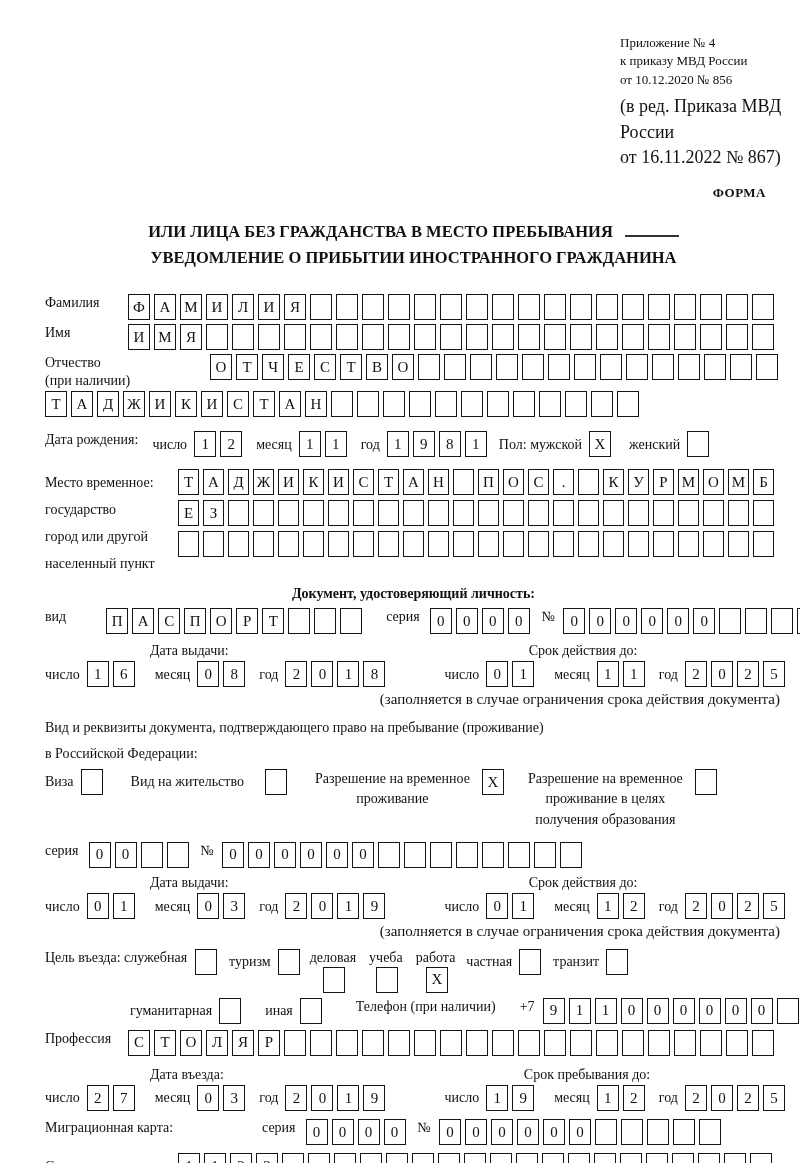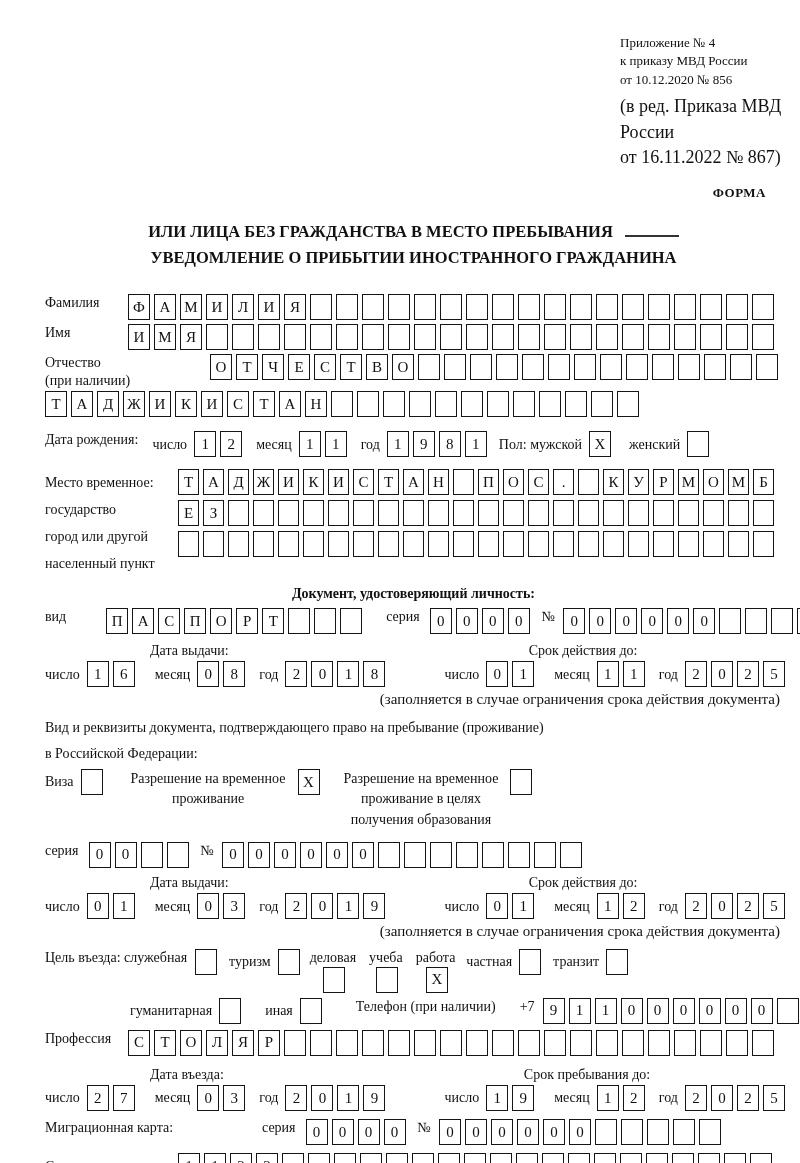--- a/index.html
+++ b/index.html
@@ -417,20 +417,26 @@
     <div>в Российской Федерации:</div>
   </div>
 
   <div class="row mt2">
     <span class="dg">
       <span class="lbl">Виза</span>
       <span class="cells">
           <span class="cell"></span>
         </span>
     </span>
+    <span class="dg ml24">
+      <span class="lbl">Вид на жительство</span>
+      <span class="cells ml14">
+          <span class="cell"></span>
+        </span>
+    </span>
     <span class="opt-ml ml24">
       <div>Разрешение на временное</div>
       <div>проживание</div>
     </span>
     <span class="cells ml12">
         <span class="cell">X</span>
       </span>
     <span class="opt-ml ml20">
       <div>Разрешение на временное</div>
       <div>проживание в целях</div>

